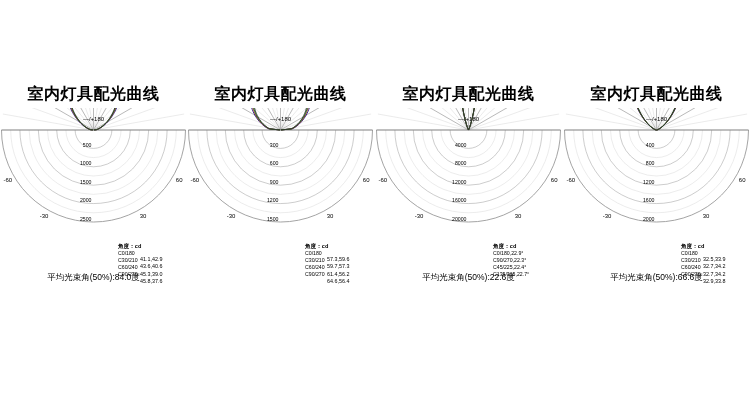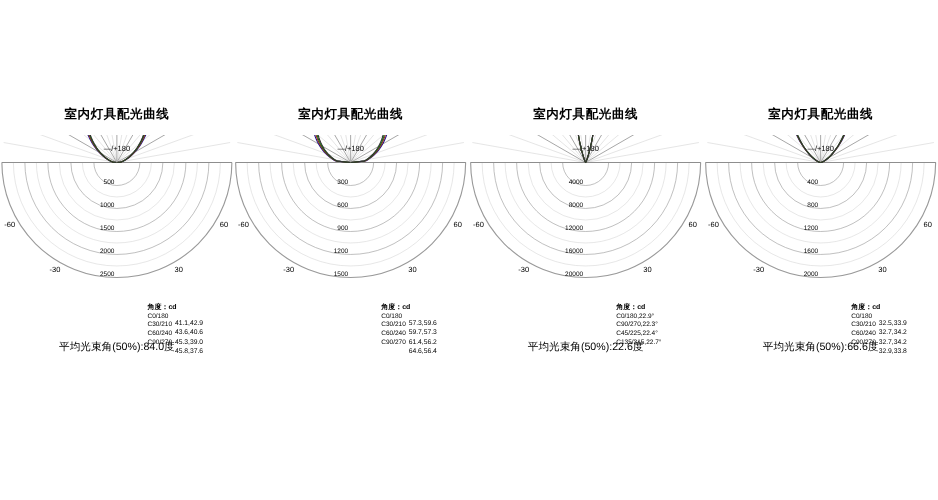--- a/index.html
+++ b/index.html
@@ -1,21 +1,21 @@
 <!DOCTYPE html>
 <html><head>
 <meta charset="utf-8">
 <style>
   html,body{margin:0;padding:0;background:#ffffff;}
   body{width:750px;height:400px;font-family:"Liberation Sans","DejaVu Sans",sans-serif;color:#000;}
   #root{position:relative;width:750px;height:400px;overflow:hidden;}
   .panel{position:absolute;top:0;width:187px;height:400px;}
   .panel .title{
     position:absolute;top:84px;left:0;width:187px;text-align:center;
-    font-size:10px;font-weight:bold;letter-spacing:0.5px;color:#000;
+    font-size:16px;font-weight:bold;letter-spacing:0.5px;color:#000;
   }
   .plotwrap{position:absolute;top:108px;left:0;width:187px;height:180px;}
   .plotwrap svg{display:block;}
   .avg{
     position:absolute;top:272px;left:0;width:187px;text-align:center;
     font-size:8.5px;color:#000;white-space:nowrap;
   }
   .legend{
     position:absolute;font-size:5.2px;line-height:1.32;color:#000;white-space:pre;
   }

